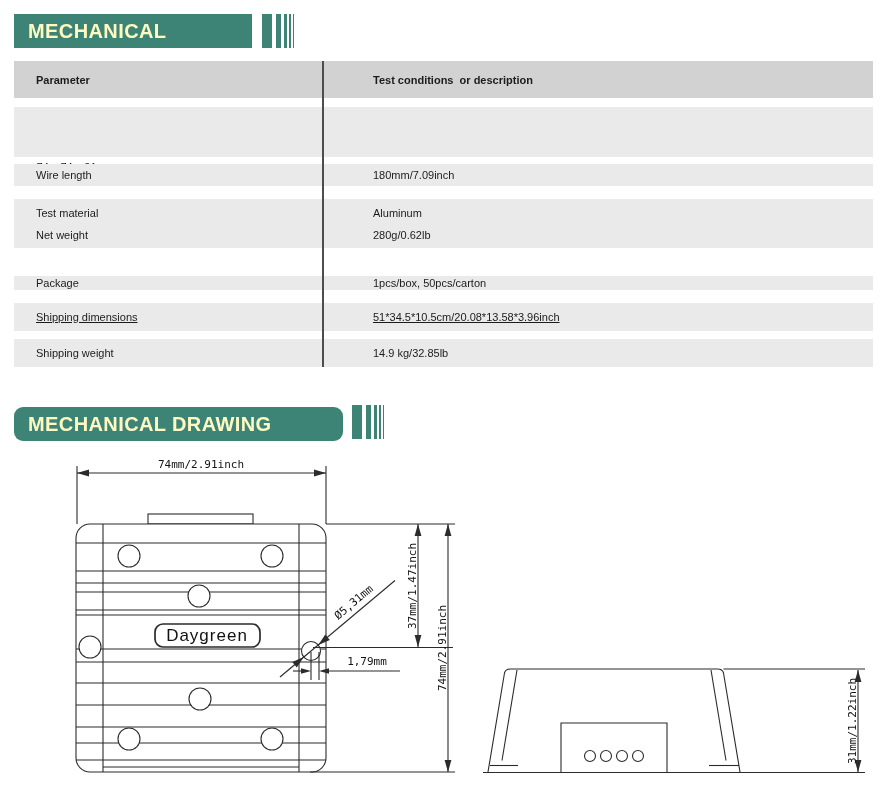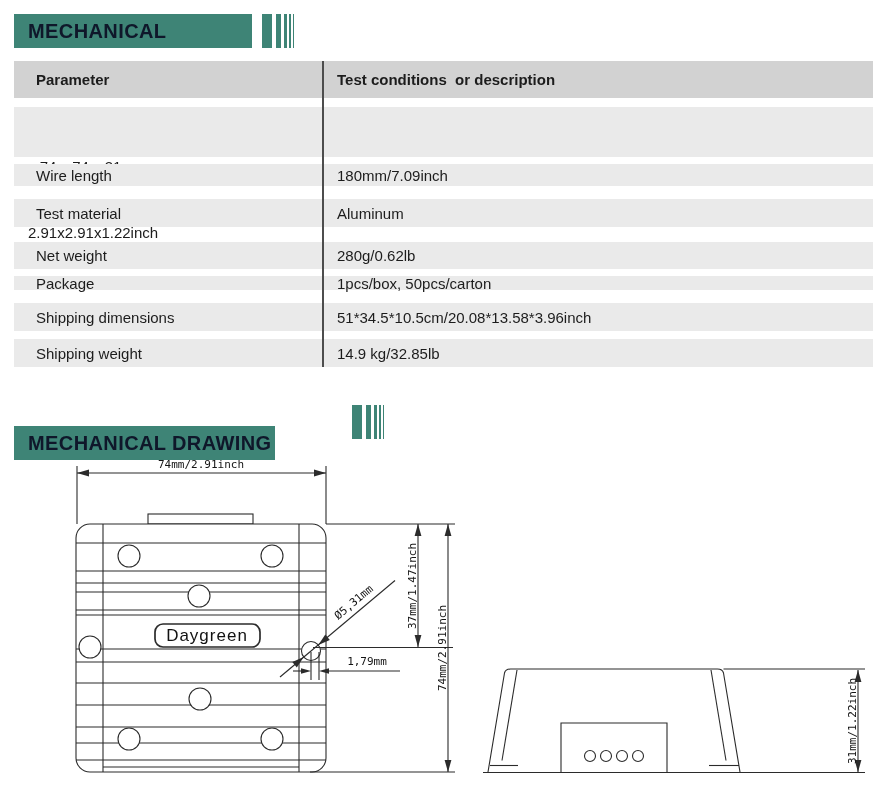--- a/index.html
+++ b/index.html
@@ -1,33 +1,33 @@
 <!DOCTYPE html>
 <html style="--accent: #3E8476; --table-header-bg: #D2D2D2; --row-bg: #EAEAEA; --divider: #4D4D4D; --line: #2B2B2B;"><head>
 <meta charset="utf-8">
 <style>
   html,body{margin:0;padding:0;background:#fff;}
   .page{position:relative;width:888px;height:797px;background:#fff;overflow:hidden;
         font-family:"Liberation Sans", sans-serif;color:#1c1c1c;}
 
   
   .sec-h{position:absolute;left:14px;height:34px;background:var(--accent,#3E8476);
-         color:#0f172a;font-weight:bold;font-size:20px;letter-spacing:.4px;
+         color:#fef9c3;font-weight:bold;font-size:20px;letter-spacing:.4px;
          display:flex;align-items:center;padding-left:14px;box-sizing:border-box;}
   .bars{position:absolute;height:34px;display:flex;align-items:stretch;}
   .bars span{background:var(--accent,#3E8476);display:block;}
   .bars .b1{width:10px;margin-right:4px;}
   .bars .b2{width:5px;margin-right:3px;}
   .bars .b3{width:3px;margin-right:2px;}
   .bars .b4{width:2px;margin-right:2px;}
   .bars .b5{width:1px;}
 
   
   .t-row{position:absolute;left:14px;width:859px;background:var(--row-bg,#EAEAEA);
-         display:flex;align-items:center;font-size:15px;box-sizing:border-box;}
+         display:flex;align-items:center;font-size:11px;box-sizing:border-box;gap:36px;}
   .t-head{background:var(--table-header-bg,#D2D2D2);font-weight:bold;}
   .c1{width:309px;padding-left:22px;box-sizing:border-box;flex-shrink:0;}
   .c2{padding-left:14px;white-space:pre;box-sizing:border-box;text-align:center;}
   .two-line{align-items:flex-start;}
   .two-line .c1,.two-line .c2{padding-top:5px;line-height:22px;}
   .divider{position:absolute;left:322px;top:61px;width:2px;height:306px;
            background:var(--divider,#4D4D4D);}
 
   
   .drawsvg{position:absolute;left:0;top:0;width:888px;height:797px;}
@@ -69,43 +69,43 @@
   <div class="t-row" style="top:164px;height:22px;">
     <div class="c1">Wire length</div>
     <div class="c2">180mm/7.09inch</div>
   </div>
 
   <div class="t-row" style="top:199px;height:28px;">
     <div class="c1">Test material</div>
     <div class="c2">Aluminum</div>
   </div>
 
-  <div class="t-row" style="top:242px;height:27px;">
+  <div class="t-row" style="top:221px;height:27px;">
     <div class="c1">Net weight</div>
     <div class="c2">280g/0.62lb</div>
   </div>
 
   <div class="t-row" style="top:276px;height:14px;">
     <div class="c1">Package</div>
     <div class="c2">1pcs/box, 50pcs/carton</div>
   </div>
 
-  <div class="t-row" style="top:303px;height:28px;">
+  <div class="t-row" style="top:303px;height:28px;text-decoration:underline;">
     <div class="c1">Shipping dimensions</div>
     <div class="c2">51*34.5*10.5cm/20.08*13.58*3.96inch</div>
   </div>
 
   <div class="t-row" style="top:339px;height:28px;">
     <div class="c1">Shipping weight</div>
     <div class="c2">14.9 kg/32.85lb</div>
   </div>
 
   <div class="divider"></div>
 
-  <div class="sec-h" style="top:426px;width:261px;">
+  <div class="sec-h" style="top:407px;width:329px;border-radius:9px;">
     <span>MECHANICAL DRAWING</span>
   </div>
   <div class="bars" style="left:352px;top:405px;">
     <span class="b1"></span>
       <span class="b2"></span>
       <span class="b3"></span>
       <span class="b4"></span>
       <span class="b5"></span>
   </div>
 

